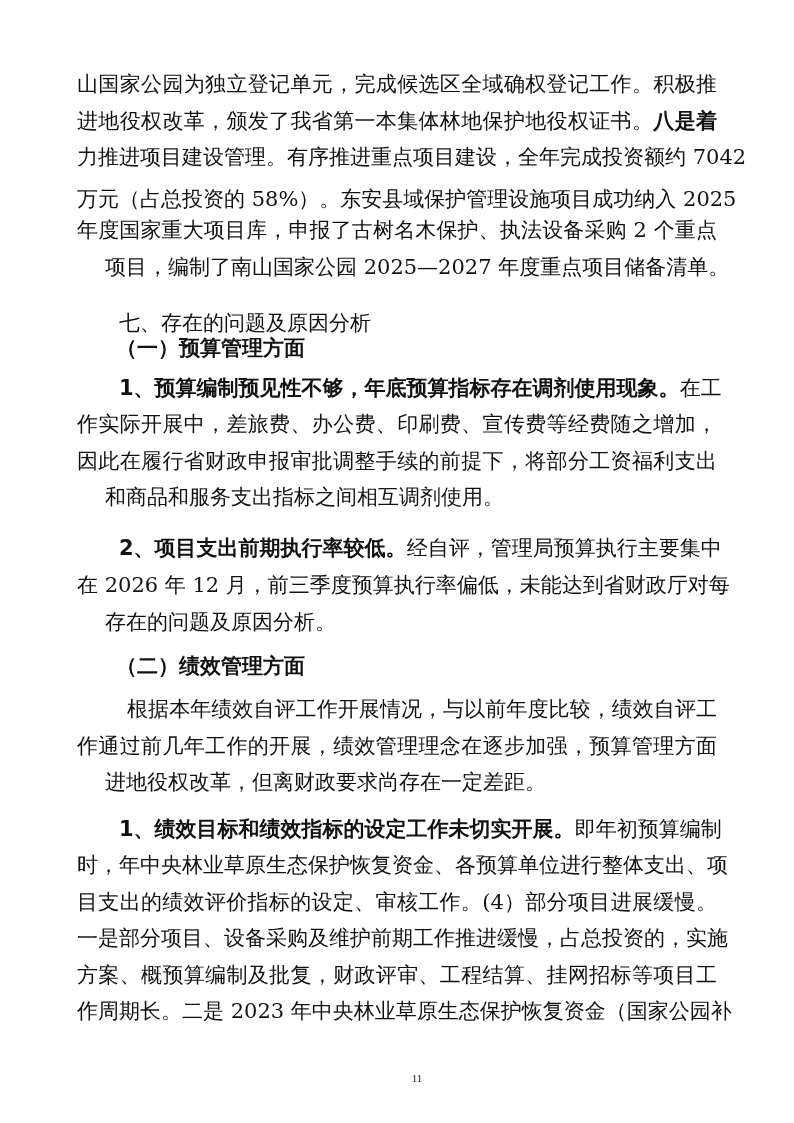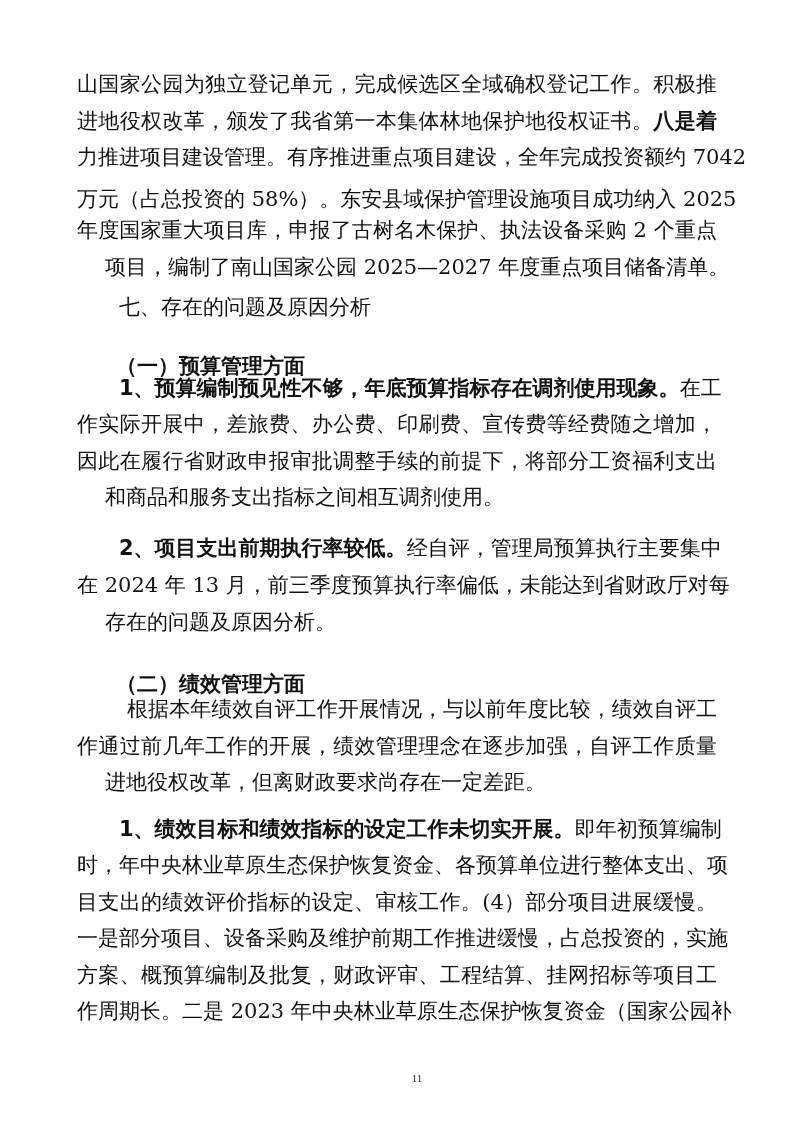--- a/index.html
+++ b/index.html
@@ -3,53 +3,53 @@
 <meta charset="utf-8">
 <style>
   html, body { margin:0; padding:0; background:#ffffff; }
   body { width:794px; height:1123px; position:relative; overflow:hidden;
          font-family: "DejaVu Serif", "Liberation Serif", serif; color:#111; }
   .line { position:absolute; left:77px; width:640px; height:26px; font-size:21px; line-height:26px;
           white-space:nowrap; text-align:justify; text-align-last:justify; }
   .line.last { text-align-last:left;margin-left:28px; }
   .line.indent { left:119px; width:598px; }
   .heading { position:absolute; left:119px; font-size:21px; line-height:26px; white-space:nowrap; }
-  .heading.h2 { font-weight:bold;margin-top:18px; }
+  .heading.h2 { font-weight:bold; }
   b, .b { font-weight:bold; font-family: "DejaVu Sans", "Liberation Sans", sans-serif; }
   .pageno { position:absolute; left:0; width:794px; top:1072px; text-align:center;
             font-size:11px; font-family:"Liberation Serif", serif; color:#222;margin-left:20px; }
 </style>
 </head>
 <body>
 
 <div>
 
   <div class="line" style="top:71px">山国家公园为独立登记单元，完成候选区全域确权登记工作。积极推</div>
   <div class="line" style="top:108px"><span>进地役权改革，颁发了我省第一本集体林地保护地役权证书。</span><b>八是着</b></div>
   <div class="line" style="top:144px">力推进项目建设管理。有序推进重点项目建设，全年完成投资额约 7042</div>
   <div class="line" style="top:186px">万元（占总投资的 58%）。东安县域保护管理设施项目成功纳入 2025</div>
   <div class="line" style="top:217px">年度国家重大项目库，申报了古树名木保护、执法设备采购 2 个重点</div>
   <div class="line last" style="top:254px">项目，编制了南山国家公园 2025—2027 年度重点项目储备清单。</div>
 
-  <div class="heading" style="top:294px">七、存在的问题及原因分析</div>
+  <div class="heading" style="top:310px">七、存在的问题及原因分析</div>
   <div class="heading h2" style="top:335px; left:116px">（一）预算管理方面</div>
 
   <div class="line indent" style="top:375px"><b>1、预算编制预见性不够，年底预算指标存在调剂使用现象。</b><span>在工</span></div>
   <div class="line" style="top:411px">作实际开展中，差旅费、办公费、印刷费、宣传费等经费随之增加，</div>
   <div class="line" style="top:448px">因此在履行省财政申报审批调整手续的前提下，将部分工资福利支出</div>
   <div class="line last" style="top:484px">和商品和服务支出指标之间相互调剂使用。</div>
 
   <div class="line indent" style="top:535px"><b>2、项目支出前期执行率较低。</b><span>经自评，管理局预算执行主要集中</span></div>
-  <div class="line" style="top:572px">在 2024 年 13 月，前三季度预算执行率偏低，未能达到省财政厅对每</div>
+  <div class="line" style="top:572px">在 2026 年 12 月，前三季度预算执行率偏低，未能达到省财政厅对每</div>
   <div class="line last" style="top:609px">存在的问题及原因分析。</div>
 
   <div class="heading h2" style="top:653px; left:116px">（二）绩效管理方面</div>
 
   <div class="line indent" style="top:696px; left:127px; width:590px">根据本年绩效自评工作开展情况，与以前年度比较，绩效自评工</div>
-  <div class="line" style="top:733px">作通过前几年工作的开展，绩效管理理念在逐步加强，自评工作质量</div>
+  <div class="line" style="top:733px">作通过前几年工作的开展，绩效管理理念在逐步加强，预算管理方面</div>
   <div class="line last" style="top:769px">进地役权改革，但离财政要求尚存在一定差距。</div>
 
   <div class="line indent" style="top:816px"><b>1、绩效目标和绩效指标的设定工作未切实开展。</b><span>即年初预算编制</span></div>
   <div class="line" style="top:852px">时，年中央林业草原生态保护恢复资金、各预算单位进行整体支出、项</div>
   <div class="line" style="top:889px">目支出的绩效评价指标的设定、审核工作。(4）部分项目进展缓慢。</div>
   <div class="line" style="top:925px">一是部分项目、设备采购及维护前期工作推进缓慢，占总投资的，实施</div>
   <div class="line" style="top:962px">方案、概预算编制及批复，财政评审、工程结算、挂网招标等项目工</div>
   <div class="line" style="top:998px">作周期长。二是 2023 年中央林业草原生态保护恢复资金（国家公园补</div>
 
   <div class="pageno">11</div>

